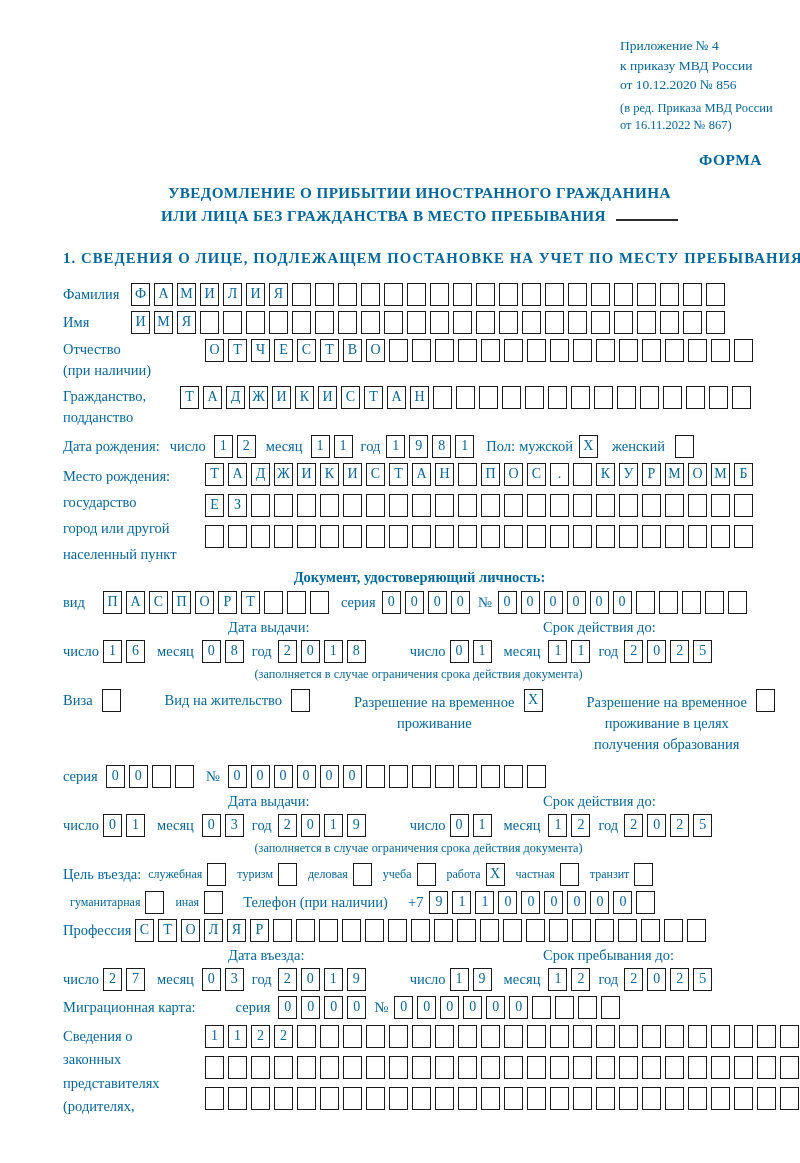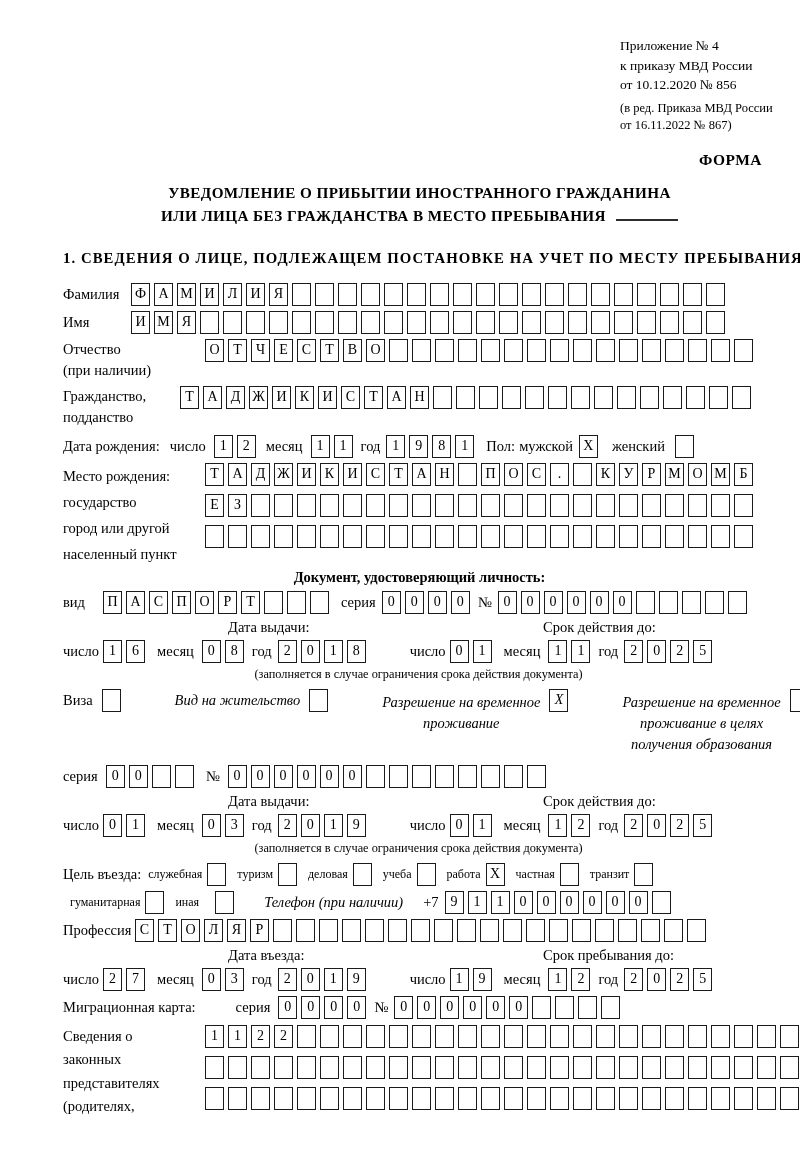--- a/index.html
+++ b/index.html
@@ -1,18 +1,18 @@
 <!DOCTYPE html>
 <html><head>
 <meta charset="utf-8">
 <style>
   html,body{margin:0;padding:0;background:#e9e9e9;}
   .page{
     position:relative;width:800px;height:1163px;margin:0 auto;background:#ffffff;
-    font-family:"Liberation Serif","DejaVu Serif",serif;color:#000000;
+    font-family:"Liberation Serif","DejaVu Serif",serif;color:#0369a1;
     box-sizing:border-box;padding:36px 24px 0 63px;overflow:hidden;
   }
   .top-right{margin-left:557px;font-size:13.5px;line-height:1.45;}
   .top-right .edition{font-size:12.5px;margin-top:5px;line-height:1.4;}
   .forma{text-align:right;padding-right:14px;font-weight:bold;font-size:15.5px;margin-top:16px;letter-spacing:.5px;}
   .title{text-align:center;font-weight:bold;font-size:15.2px;margin-top:12px;line-height:1.55;letter-spacing:.4px;}
   .blankline{display:inline-block;width:62px;height:13px;border-bottom:2px solid #2c2c2c;margin-left:10px;}
   .sec{font-weight:bold;font-size:14.8px;margin:22px 0 16px 0;letter-spacing:1.05px;white-space:nowrap;}
   .row{display:flex;align-items:center;margin-bottom:5px;flex-wrap:nowrap;}
   .row.top{align-items:flex-start;}
@@ -21,21 +21,21 @@
   .cell{
     box-sizing:border-box;flex:none;width:19px;height:23px;border:1.6px solid #1b1b1b;
     margin-right:4px;display:inline-flex;align-items:center;justify-content:center;
     font-size:14px;background:#fff;
   }
   .lblcol{flex:none;font-size:14.5px;line-height:21px;}
   .w68{width:68px;} .w72{width:72px;} .w142{width:142px;} .w117{width:117px;}
   .stack .cellrow{display:flex;margin-bottom:8px;}
   .lh26{line-height:26px;} .lh24{line-height:23.5px;}
   .ml4{margin-left:4px;} .ml6{margin-left:6px;} .ml8{margin-left:8px;} .ml10{margin-left:10px;}
-  .ml16{margin-left:16px;gap:11px;} .ml20{margin-left:20px;} .ml26{margin-left:26px;font-style:italic;} .ml40{margin-left:40px;} .ml62{margin-left:62px;}
+  .ml16{margin-left:16px;} .ml20{margin-left:20px;} .ml26{margin-left:16px;} .ml40{margin-left:40px;} .ml62{margin-left:62px;}
   .dh{position:relative;height:19px;margin-bottom:2px;font-size:14.5px;}
   .dh .h1{position:absolute;left:165px;} .dh .h2{position:absolute;left:480px;}
   .note-right{text-align:center;font-size:12.3px;margin:-1px 0 7px 0;padding-right:2px;}
   .intro{font-size:14.5px;margin:7px 0 6px 0;line-height:1.6;}
   .opts{align-items:flex-start;margin:2px 0 10px 0;gap:24px;}
   .opt{display:flex;align-items:flex-start;flex:none;}
   .opt .flabel{padding-top:3px;}
   .optlines{text-align:center;font-size:14.5px;line-height:1.45;padding-top:3px;}
   .opt .cellrow{margin-left:9px;}
   .dochead{text-align:center;font-weight:bold;font-size:14.5px;margin:2px 0 5px 0;}

